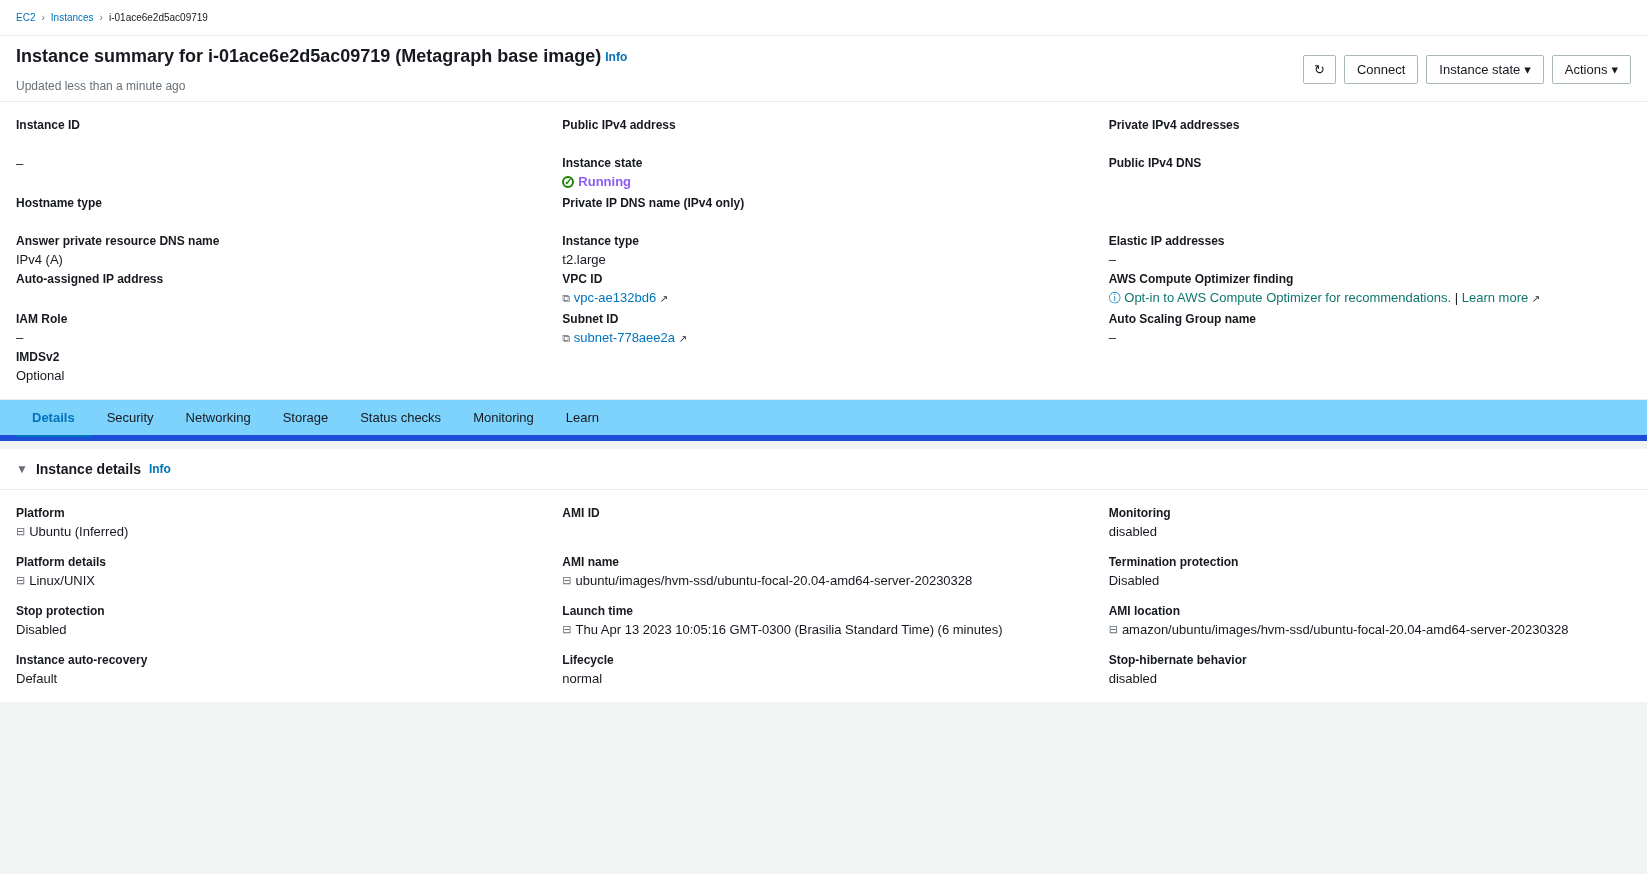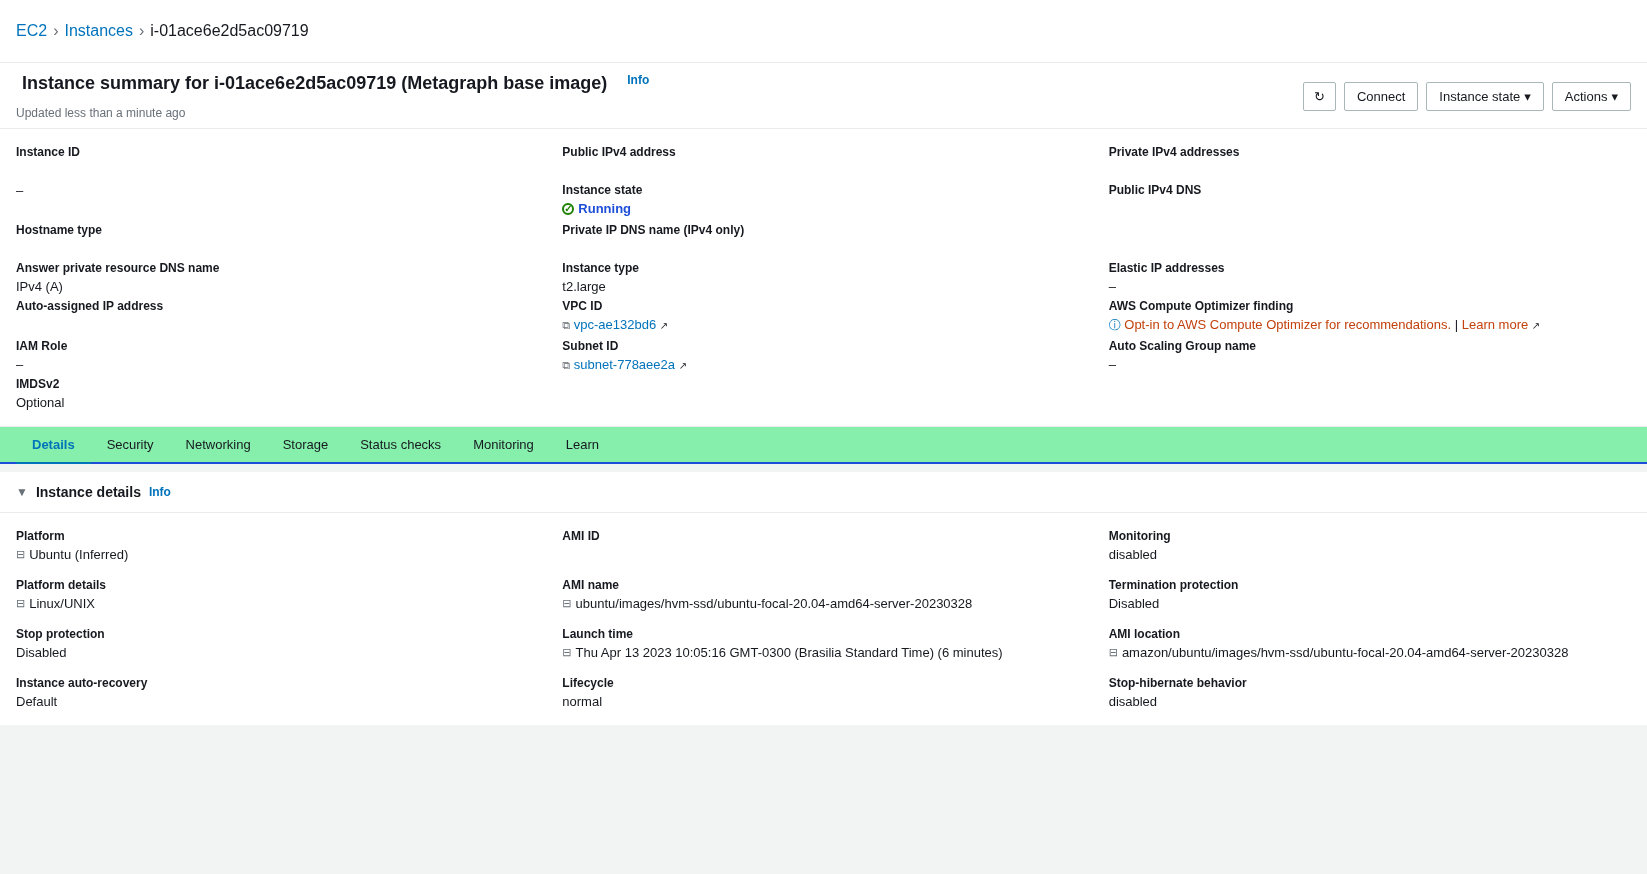--- a/index.html
+++ b/index.html
@@ -1,57 +1,57 @@
 <!DOCTYPE html>
 <html><head>
   <meta charset="utf-8">
   <style>
     * { box-sizing: border-box; margin: 0; padding: 0; }
     body { font-family: -apple-system, BlinkMacSystemFont, 'Segoe UI', Arial, sans-serif; font-size: 13px; background: #f2f3f3; color: #16191f; }
 
     
-    .breadcrumb { display: flex; align-items: center; gap: 6px; padding: 22px 16px; background: #fff; border-bottom: 1px solid #e9ebed; font-size: 16px; }
+    .breadcrumb { display: flex; align-items: center; gap: 6px; padding: 12px 16px; background: #fff; border-bottom: 1px solid #e9ebed; font-size: 10px; }
     .breadcrumb a { color: #0073bb; text-decoration: none; }
     .breadcrumb-sep { color: #687078; }
 
     
     .page-header { display: flex; align-items: center; justify-content: space-between; padding: 10px 16px 8px; background: #fff; border-bottom: 1px solid #e9ebed; }
-    .page-header-left h1 { font-size: 18px; font-weight: 700; color: #16191f; display: flex; align-items: flex-start; gap: 20px; margin-left: 6px; }
+    .page-header-left h1 { font-size: 18px; font-weight: 700; color: #16191f; display: flex; align-items: center; gap: 4px; }
     .page-header-left .subtitle { font-size: 12px; color: #687078; margin-top: 12px; }
     .info-badge { color: #0073bb; font-size: 12px; cursor: pointer; text-decoration: none; }
     .page-header-right { display: flex; align-items: center; gap: 8px; }
     .btn { display: inline-flex; align-items: center; gap: 4px; padding: 6px 12px; border: 1px solid #aab7b8; border-radius: 2px; background: #fff; color: #16191f; font-size: 13px; cursor: pointer; white-space: nowrap; }
     .btn-refresh { padding: 6px 10px; }
 
     
     .summary-section { background: #fff; padding: 16px; border-bottom: 1px solid #e9ebed; }
     .summary-grid { display: grid; grid-template-columns: repeat(3, 1fr); gap: 5px 24px; }
     .field-label { font-size: 12px; color: #16191f; font-weight: 600; margin-bottom: 4px; }
     .field-value { font-size: 13px; color: #16191f; }
-    .status-running { display: inline-flex; align-items: center; gap: 4px; color: #1d4ed8; font-weight: 600; }
+    .status-running { display: inline-flex; align-items: center; gap: 4px; color: #8b5cf6; font-weight: 600; }
     .status-dot { width: 12px; height: 12px; border-radius: 50%; border: 2px solid #1d8102; display: inline-block; position: relative; }
     .status-dot::after { content: '✓'; position: absolute; top: -2px; left: 0px; font-size: 10px; color: #1d8102; }
     .link { color: #0073bb; text-decoration: none; cursor: pointer; }
     .external-icon { font-size: 10px; }
     .copy-icon { font-size: 11px; color: #687078; cursor: pointer; }
 
     
-    .tabs-bar { background: #86efac; border-bottom: 2px solid #1d4ed8; padding: 0 16px; display: flex; gap: 0; }
+    .tabs-bar { background: #7dd3fc; border-bottom: 6px solid #1d4ed8; padding: 0 16px; display: flex; gap: 0; }
     .tab { padding: 10px 16px; font-size: 13px; cursor: pointer; color: #16191f; border-bottom: 2px solid transparent; margin-bottom: -2px; }
     .tab.active { color: #0073bb; border-bottom: 2px solid #0073bb; font-weight: 600; }
 
     
     .details-section { background: #fff; margin-top: 8px; }
     .section-header { display: flex; align-items: center; gap: 8px; padding: 12px 16px; border-bottom: 1px solid #e9ebed; font-weight: 600; font-size: 14px; cursor: pointer; }
     .section-header .chevron { font-size: 12px; color: #687078; }
     .details-grid { display: grid; grid-template-columns: repeat(3, 1fr); gap: 16px 24px; padding: 16px; }
     .detail-field { display: flex; flex-direction: column; gap: 4px; }
     .detail-label { font-size: 12px; color: #16191f; font-weight: 600; }
     .detail-value { font-size: 13px; color: #16191f; display: flex; align-items: center; gap: 4px; }
-    .opt-in-link { color: #c2410c; text-decoration: none; }
+    .opt-in-link { color: #0f766e; text-decoration: none; }
     .info-circle { color: #0073bb; font-size: 12px; }
     .page-wrapper { min-height: 874px; }
   </style>
 </head>
 <body>
 
 <div class="page-wrapper">
 
   <div class="breadcrumb">
     <a href="#">EC2</a>

